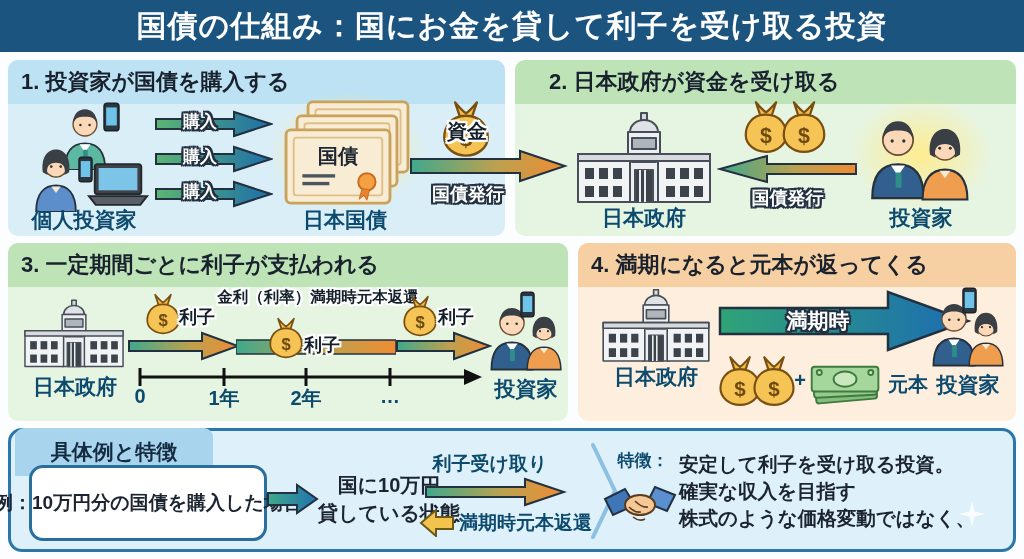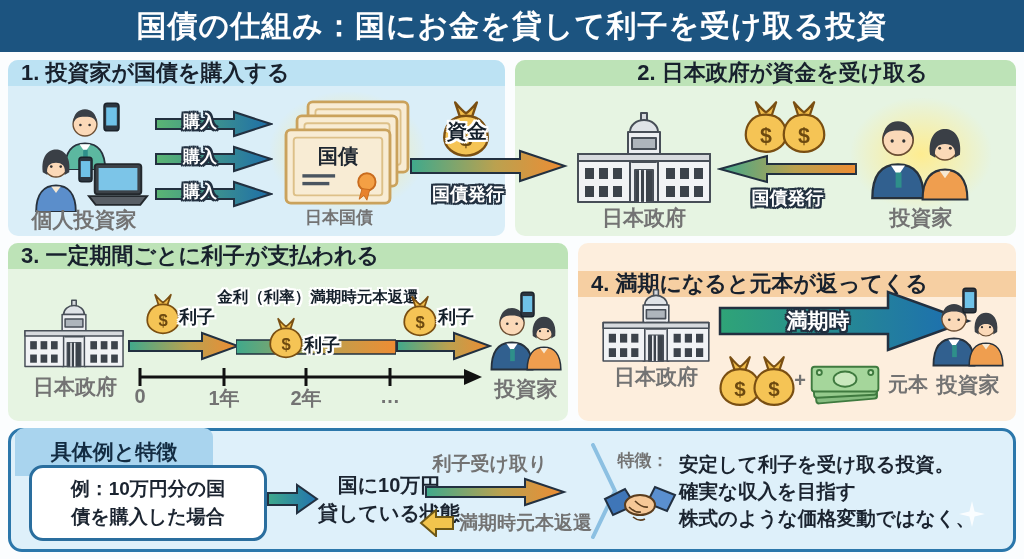--- a/index.html
+++ b/index.html
@@ -4,38 +4,38 @@
 <style>
   html,body{margin:0;padding:0;background:#e9edf0;}
   #app{position:relative;width:1024px;height:559px;background:#fbfdfe;overflow:hidden;
        font-family:"Liberation Sans","DejaVu Sans",sans-serif;color:#1b2430;}
   .abs{position:absolute;}
   
   #titlebar{left:0;top:0;width:1024px;height:52px;background:#1c5480;display:flex;align-items:center;justify-content:center;}
   #titlebar .t{color:#fff;font-size:30px;font-weight:900;letter-spacing:1px;white-space:nowrap;}
   
   .panel{border-radius:10px;overflow:hidden;}
-  .phead{position:absolute;left:0;top:0;right:0;height:26px;display:flex;align-items:center;}
+  .phead{position:absolute;left:0;top:0;right:0;height:44px;display:flex;align-items:center;}
   .phead .h{font-size:22px;font-weight:800;color:#18212d;white-space:nowrap;}
   .blue  .phead{background:#bce2f3;} .blue{background:#daeef8;}
   .green .phead{background:#bde3b7;} .green{background:#e6f4e2;}
-  .peach .phead{background:#f6cfa2;margin-top:28px;} .peach{background:#fdeedd;}
-  .lbl{font-weight:800;color:#737373;text-align:center;white-space:nowrap;}
+  .peach .phead{background:#f6cfa2;} .peach{background:#fdeedd;}
+  .lbl{font-weight:800;color:#0c4a6e;text-align:center;white-space:nowrap;}
   .otext{color:#fff;font-weight:800;white-space:nowrap;
     text-shadow:-2px -2px 0 #223040,2px -2px 0 #223040,-2px 2px 0 #223040,2px 2px 0 #223040,
                 0 -2px 0 #223040,0 2px 0 #223040,-2px 0 0 #223040,2px 0 0 #223040;}
   .halo{font-weight:800;color:#15202b;white-space:nowrap;
     text-shadow:-2px -2px 0 #fff,2px -2px 0 #fff,-2px 2px 0 #fff,2px 2px 0 #fff,
                 0 -2px 0 #fff,0 2px 0 #fff,-2px 0 0 #fff,2px 0 0 #fff;}
   .glow{background:radial-gradient(ellipse at center,rgba(255,236,140,.95) 0%,rgba(255,236,140,0) 72%);}
   
   #bottom{background:#def0fa;border:3px solid #2b77ab;border-radius:14px;}
   #tab{background:#a9d4ee;border-radius:9px 9px 0 0;display:flex;align-items:center;justify-content:center;}
   #tab .h{font-size:21px;font-weight:800;color:#132c42;}
-  #example-box{background:#fff;border:3px solid #2a6e9e;border-radius:14px;display:flex;flex-direction:column;
+  #example-box{background:#fff;border:3px solid #2a6e9e;border-radius:14px;display:flex;flex-direction:row;
                align-items:center;justify-content:center;}
   #example-box div{font-size:19px;font-weight:800;line-height:1.45;white-space:nowrap;}
   .twoline div{font-size:20px;font-weight:800;line-height:1.4;text-align:center;white-space:nowrap;}
   .feature div{font-size:19.5px;font-weight:800;line-height:27px;white-space:nowrap;}
   .sparkle{width:26px;height:26px;background:rgba(255,255,255,.85);
     clip-path:polygon(50% 0,60% 40%,100% 50%,60% 60%,50% 100%,40% 60%,0 50%,40% 40%);}
 </style>
 </head>
 <body>
 
@@ -201,35 +201,35 @@
     <div class="abs glow" style="left:262px;top:32px;width:155px;height:120px;"></div>
     <svg class="abs" style="left:298px;top:40px;width:104px;height:74px;">
         <use href="#sym-cert"></use>
       </svg>
     <svg class="abs" style="left:287px;top:54px;width:104px;height:74px;">
         <use href="#sym-cert"></use>
       </svg>
     <svg class="abs" style="left:276px;top:68px;width:108px;height:77px;">
         <use href="#sym-cert"></use>
       </svg>
-    <div class="abs lbl" style="left:256px;top:146px;width:150px;font-size:17px;">日本国債</div>
+    <div class="abs lbl" style="left:262px;top:146px;width:150px;font-size:21px;">日本国債</div>
 
     <svg class="abs" style="left:432px;top:40px;width:52px;height:58px;">
         <use href="#sym-bag"></use>
       </svg>
     <div class="abs halo" style="left:430px;top:58px;width:58px;font-size:20px;text-align:center;">資金</div>
   </div>
 
   <svg class="abs" style="left:410px;top:148px;width:158px;height:36px;z-index:10;">
     <polygon points="1,11 110,11 110,3 155,18 110,33 110,25 1,25" fill="url(#gradGO)" stroke="#223040" stroke-width="2"></polygon>
     </svg>
   <div class="abs otext" style="left:412px;top:182px;width:112px;font-size:18px;text-align:center;z-index:11;">国債発行</div>
 
   <div class="abs panel green" style="left:515px;top:60px;width:501px;height:176px;">
-    <div class="phead" style="justify-content:center;padding-left:34px;">
+    <div class="phead" style="padding-left:34px;">
       <div class="h">2. 日本政府が資金を受け取る</div>
     </div>
     <svg class="abs" style="left:58px;top:50px;width:142px;height:94px;">
         <use href="#sym-building"></use>
       </svg>
     <div class="abs lbl" style="left:55px;top:144px;width:148px;font-size:21px;">日本政府</div>
 
     <svg class="abs" style="left:228px;top:40px;width:46px;height:54px;">
         <use href="#sym-bag"></use>
       </svg>

